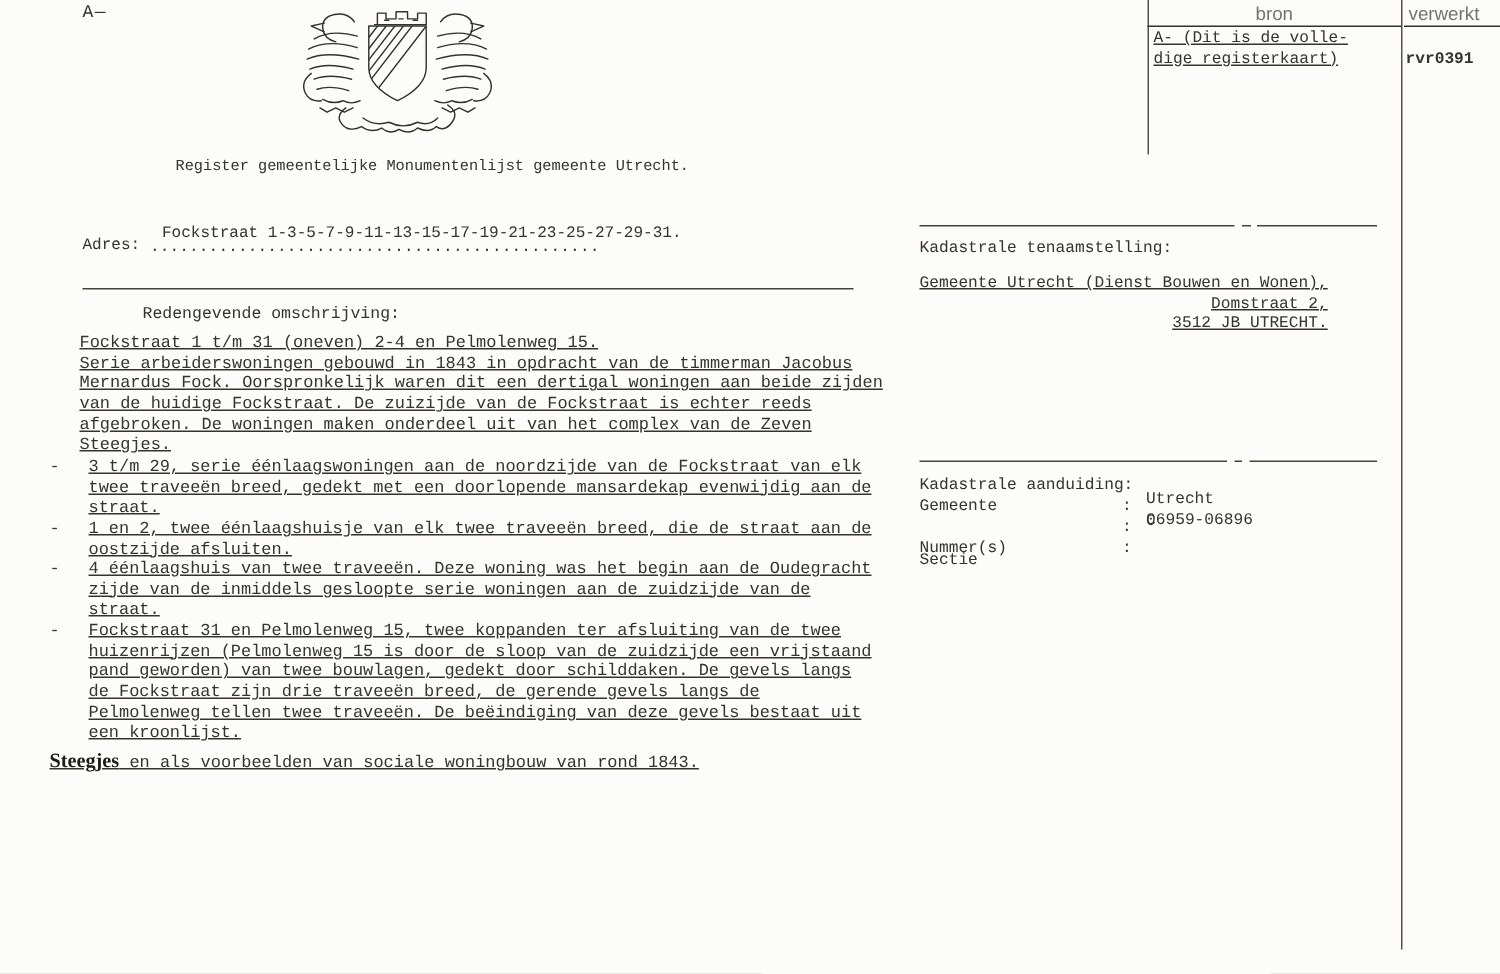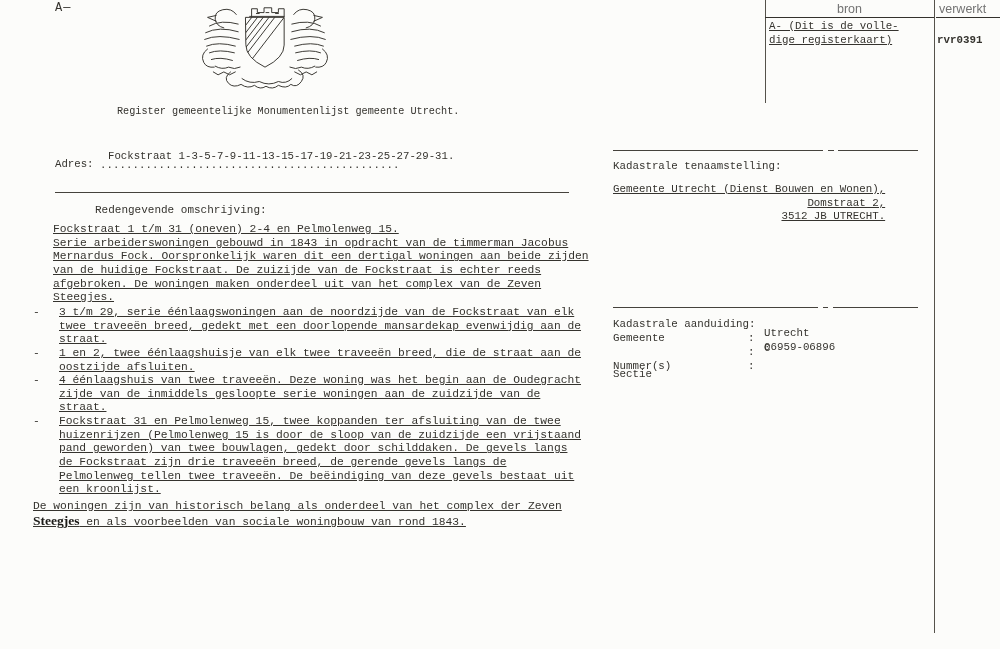--- a/index.html
+++ b/index.html
@@ -138,22 +138,21 @@
   <div class="abs bullet b4">
     <span class="bmark mono">-</span>
     <div class="btext mono pre">Fockstraat 31 en Pelmolenweg 15, twee koppanden ter afsluiting van de twee
 huizenrijzen (Pelmolenweg 15 is door de sloop van de zuidzijde een vrijstaand
 pand geworden) van twee bouwlagen, gedekt door schilddaken. De gevels langs
 de Fockstraat zijn drie traveeën breed, de gerende gevels langs de
 Pelmolenweg tellen twee traveeën. De beëindiging van deze gevels bestaat uit
 een kroonlijst.</div>
   </div>
 
-  <div class="abs mono pre closing"><span>De woningen zijn van historisch belang als onderdeel van het complex der Zeven
-</span><span class="boldword">Steegjes</span><span> en als voorbeelden van sociale woningbouw van rond 1843.</span></div>
+  <div class="abs mono pre closing"><span class="boldword">Steegjes</span><span> en als voorbeelden van sociale woningbouw van rond 1843.</span></div>
 
   <div class="vline vline-left"></div>
   <div class="vline vline-right"></div>
   <div class="hline th-underline-1"></div>
   <div class="hline th-underline-2"></div>
   <div class="abs sans th-bron">bron</div>
   <div class="abs sans th-verwerkt">verwerkt</div>
   <div class="abs mono pre bron-value">A- (Dit is de volle-
 dige registerkaart)</div>
   <div class="abs mono verwerkt-value">rvr0391</div>

